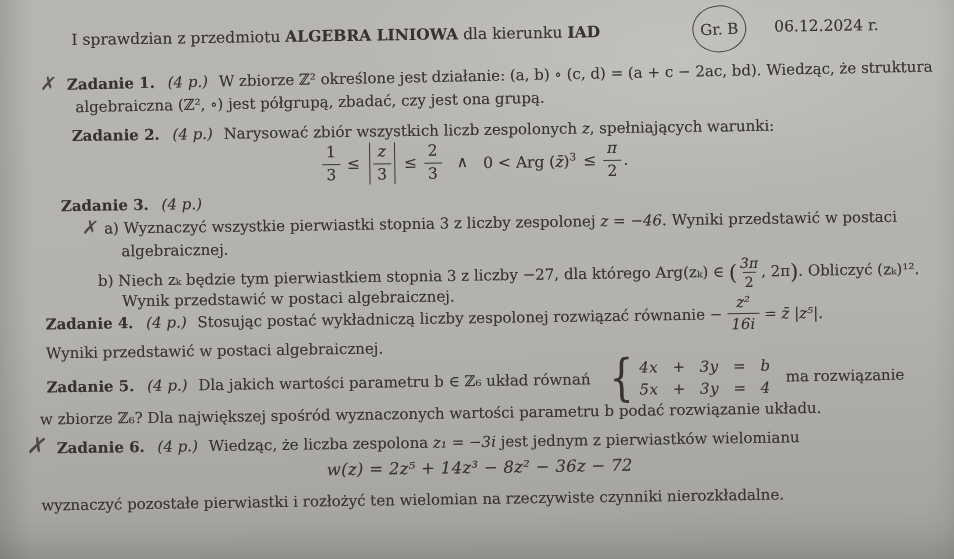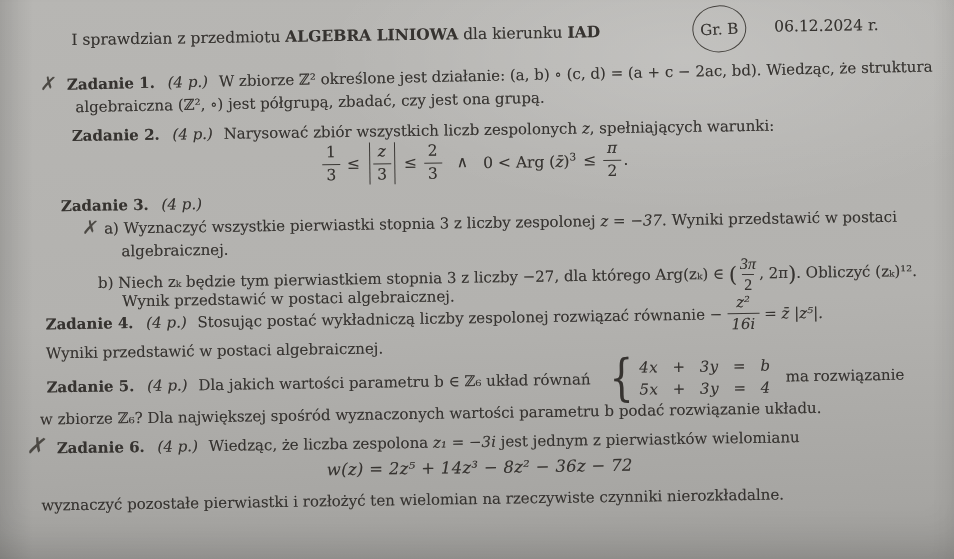--- a/index.html
+++ b/index.html
@@ -40,21 +40,21 @@
     display: flex; align-items: center; justify-content: center;
     font-size: 15px; transform: rotate(-2deg);
   }
   .date { position: absolute; left: 778px; top: 22px; font-size: 15.5px; }
 
   
   .frac { display: inline-flex; flex-direction: column; align-items: center;
           vertical-align: middle; line-height: 1; font-style: italic; }
   .frac .num { padding: 0 4px 3px; }
   .frac .den { border-top: 1.1px solid #3b3835; padding: 3px 4px 0; }
-  .frac.small { font-size: 16px; margin: 0 1px; font-family: Liberation Serif, serif; }
+  .frac.small { font-size: 14px; margin: 0 1px; }
   .frac.small .num { padding: 0 2px 2px; }
   .frac.small .den { padding: 2px 2px 0; }
 
   .abs { display: inline-flex; align-items: center; align-self: stretch;
          border-left: 1.2px solid #3b3835; border-right: 1.2px solid #3b3835;
          padding: 2px 3px; margin: 0 2px; }
 
   .formula-row { display: flex; align-items: center; justify-content: center;
                  gap: 7px; left: 0; width: 100%; font-size: 15.5px; }
   .wedge { margin: 0 8px; }
@@ -130,21 +130,21 @@
       <span style="margin-left:-5px;">.</span>
     </div>
 
     <div class="line" style="left:62px; top:191px;">
       <span class="lbl">Zadanie 3.</span>
       <span class="pts">(4 p.)</span>
     </div>
     <div class="line" style="left:84px; top:211px;">
       <span class="mark" style="margin-right:1px;">✗</span>
       <span>a)</span>
-      <span>Wyznaczyć wszystkie pierwiastki stopnia 3 z liczby zespolonej </span><span class="var">z = −37</span><span>. Wyniki przedstawić w postaci</span>
+      <span>Wyznaczyć wszystkie pierwiastki stopnia 3 z liczby zespolonej </span><span class="var">z = −46</span><span>. Wyniki przedstawić w postaci</span>
     </div>
     <div class="line" style="left:122px; top:237px;">
       <span>algebraicznej.</span>
     </div>
     <div class="line" style="left:98px; top:260px;">
       <span>b)</span>
       <span>Niech zₖ będzie tym pierwiastkiem stopnia 3 z liczby −27, dla którego Arg(zₖ) ∈ </span><span class="bigparen">(</span><span class="frac small">
           <span class="num">3π</span>
           <span class="den" style="font-style:normal;">2</span>
         </span><span>, 2π</span><span class="bigparen">)</span><span>. Obliczyć (zₖ)¹².</span>

